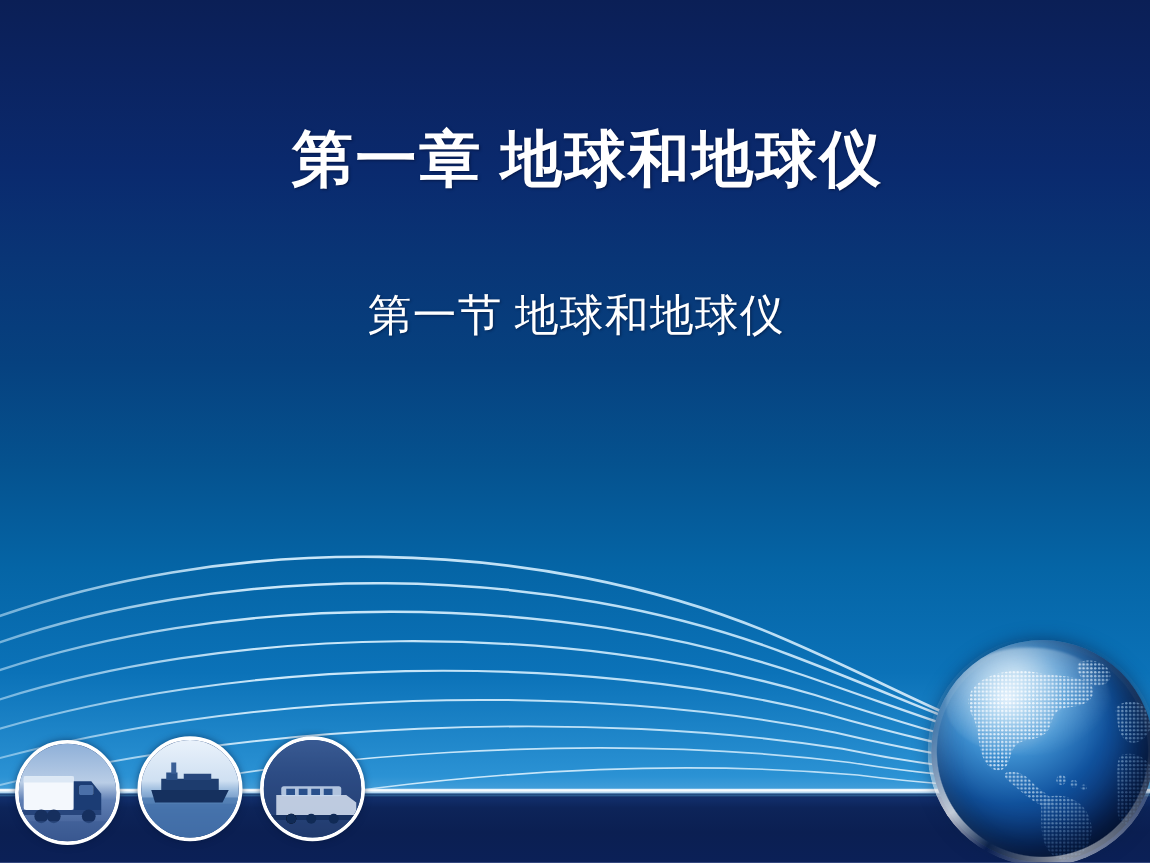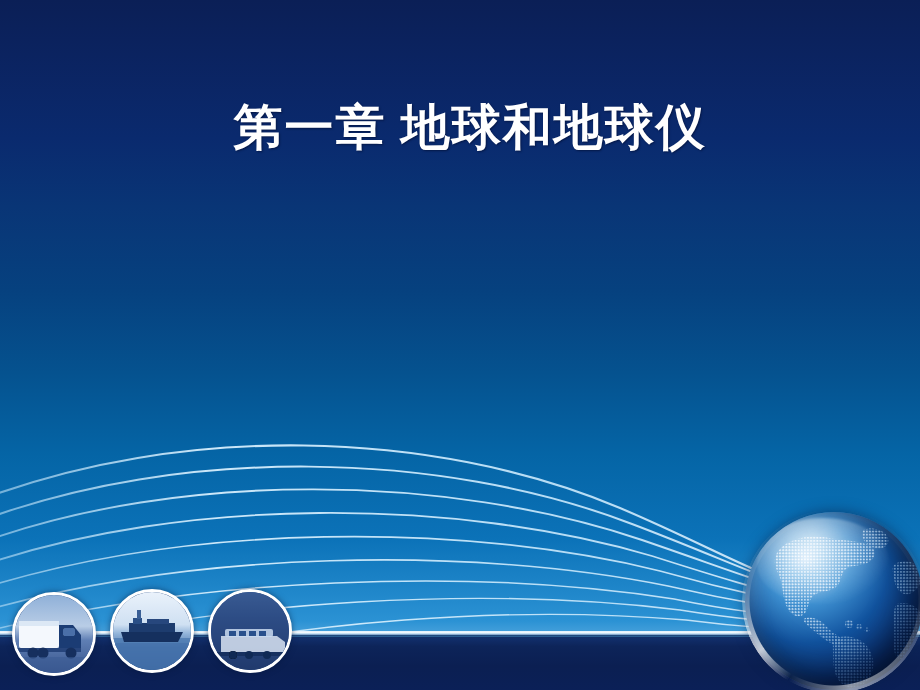--- a/index.html
+++ b/index.html
@@ -292,14 +292,15 @@
         <circle cx="22" cy="63" r="4" fill="#102category"></circle>
         <circle cx="22" cy="63" r="4" fill="#102a55"></circle>
         <circle cx="38" cy="63" r="4" fill="#102a55"></circle>
         <circle cx="56" cy="63" r="4" fill="#102a55"></circle>
       </svg>
     </div>
   </div>
 
   <div class="title-main">第一章  地球和地球仪</div>
 
+  <div class="title-sub">第一节 地球和地球仪</div>
 
 </div>
 
 </body></html>

